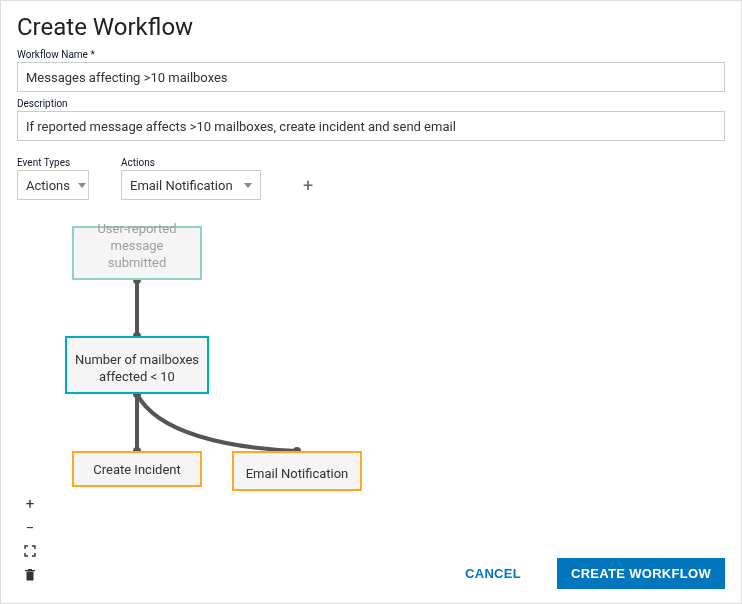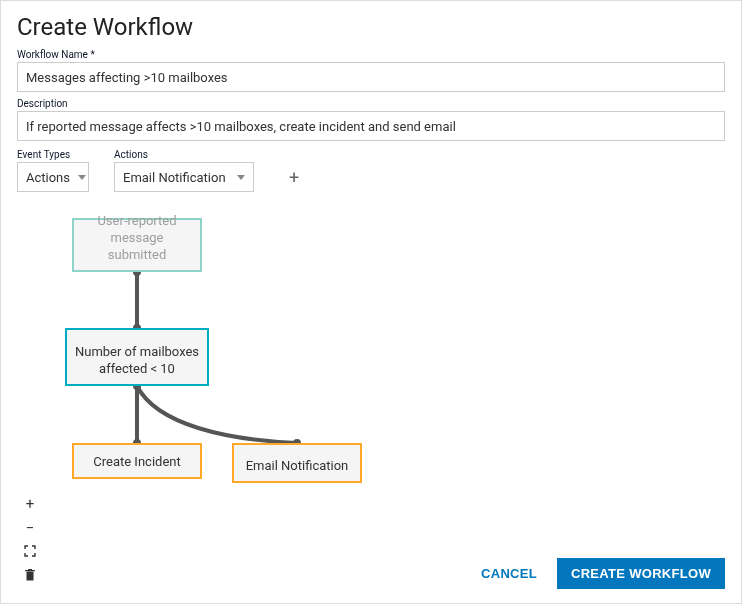--- a/index.html
+++ b/index.html
@@ -35,23 +35,23 @@
     border: 1px solid #ccc;
     padding: 0 8px;
     font-size: 13px;
     font-family: inherit;
     color: #333;
     background: #fff;
   }
   .form-row { margin-bottom: 6px; }
   .selectors-row {
     display: flex;
-    gap: 25px;
+    gap: 32px;
     align-items: flex-end;
-    margin-top: 8px;
+    margin-top: 16px;
   }
   .selector-group { display: flex; flex-direction: column; }
   .dropdown {
     height: 30px;
     border: 1px solid #ccc;
     background: #fff;
     display: flex;
     align-items: center;
     padding: 0 8px;
     font-size: 13px;
@@ -126,21 +126,21 @@
     color: #333;
     cursor: pointer;
     line-height: 1;
   }
   .footer {
     position: absolute;
     right: 16px;
     bottom: 14px;
     display: flex;
     align-items: center;
-    gap: 16px;
+    gap: 32px;
   }
   .btn-cancel {
     background: none;
     border: none;
     color: #0277bd;
     font-size: 13px;
     font-weight: 600;
     letter-spacing: 0.3px;
     cursor: pointer;
     padding: 6px 4px;

